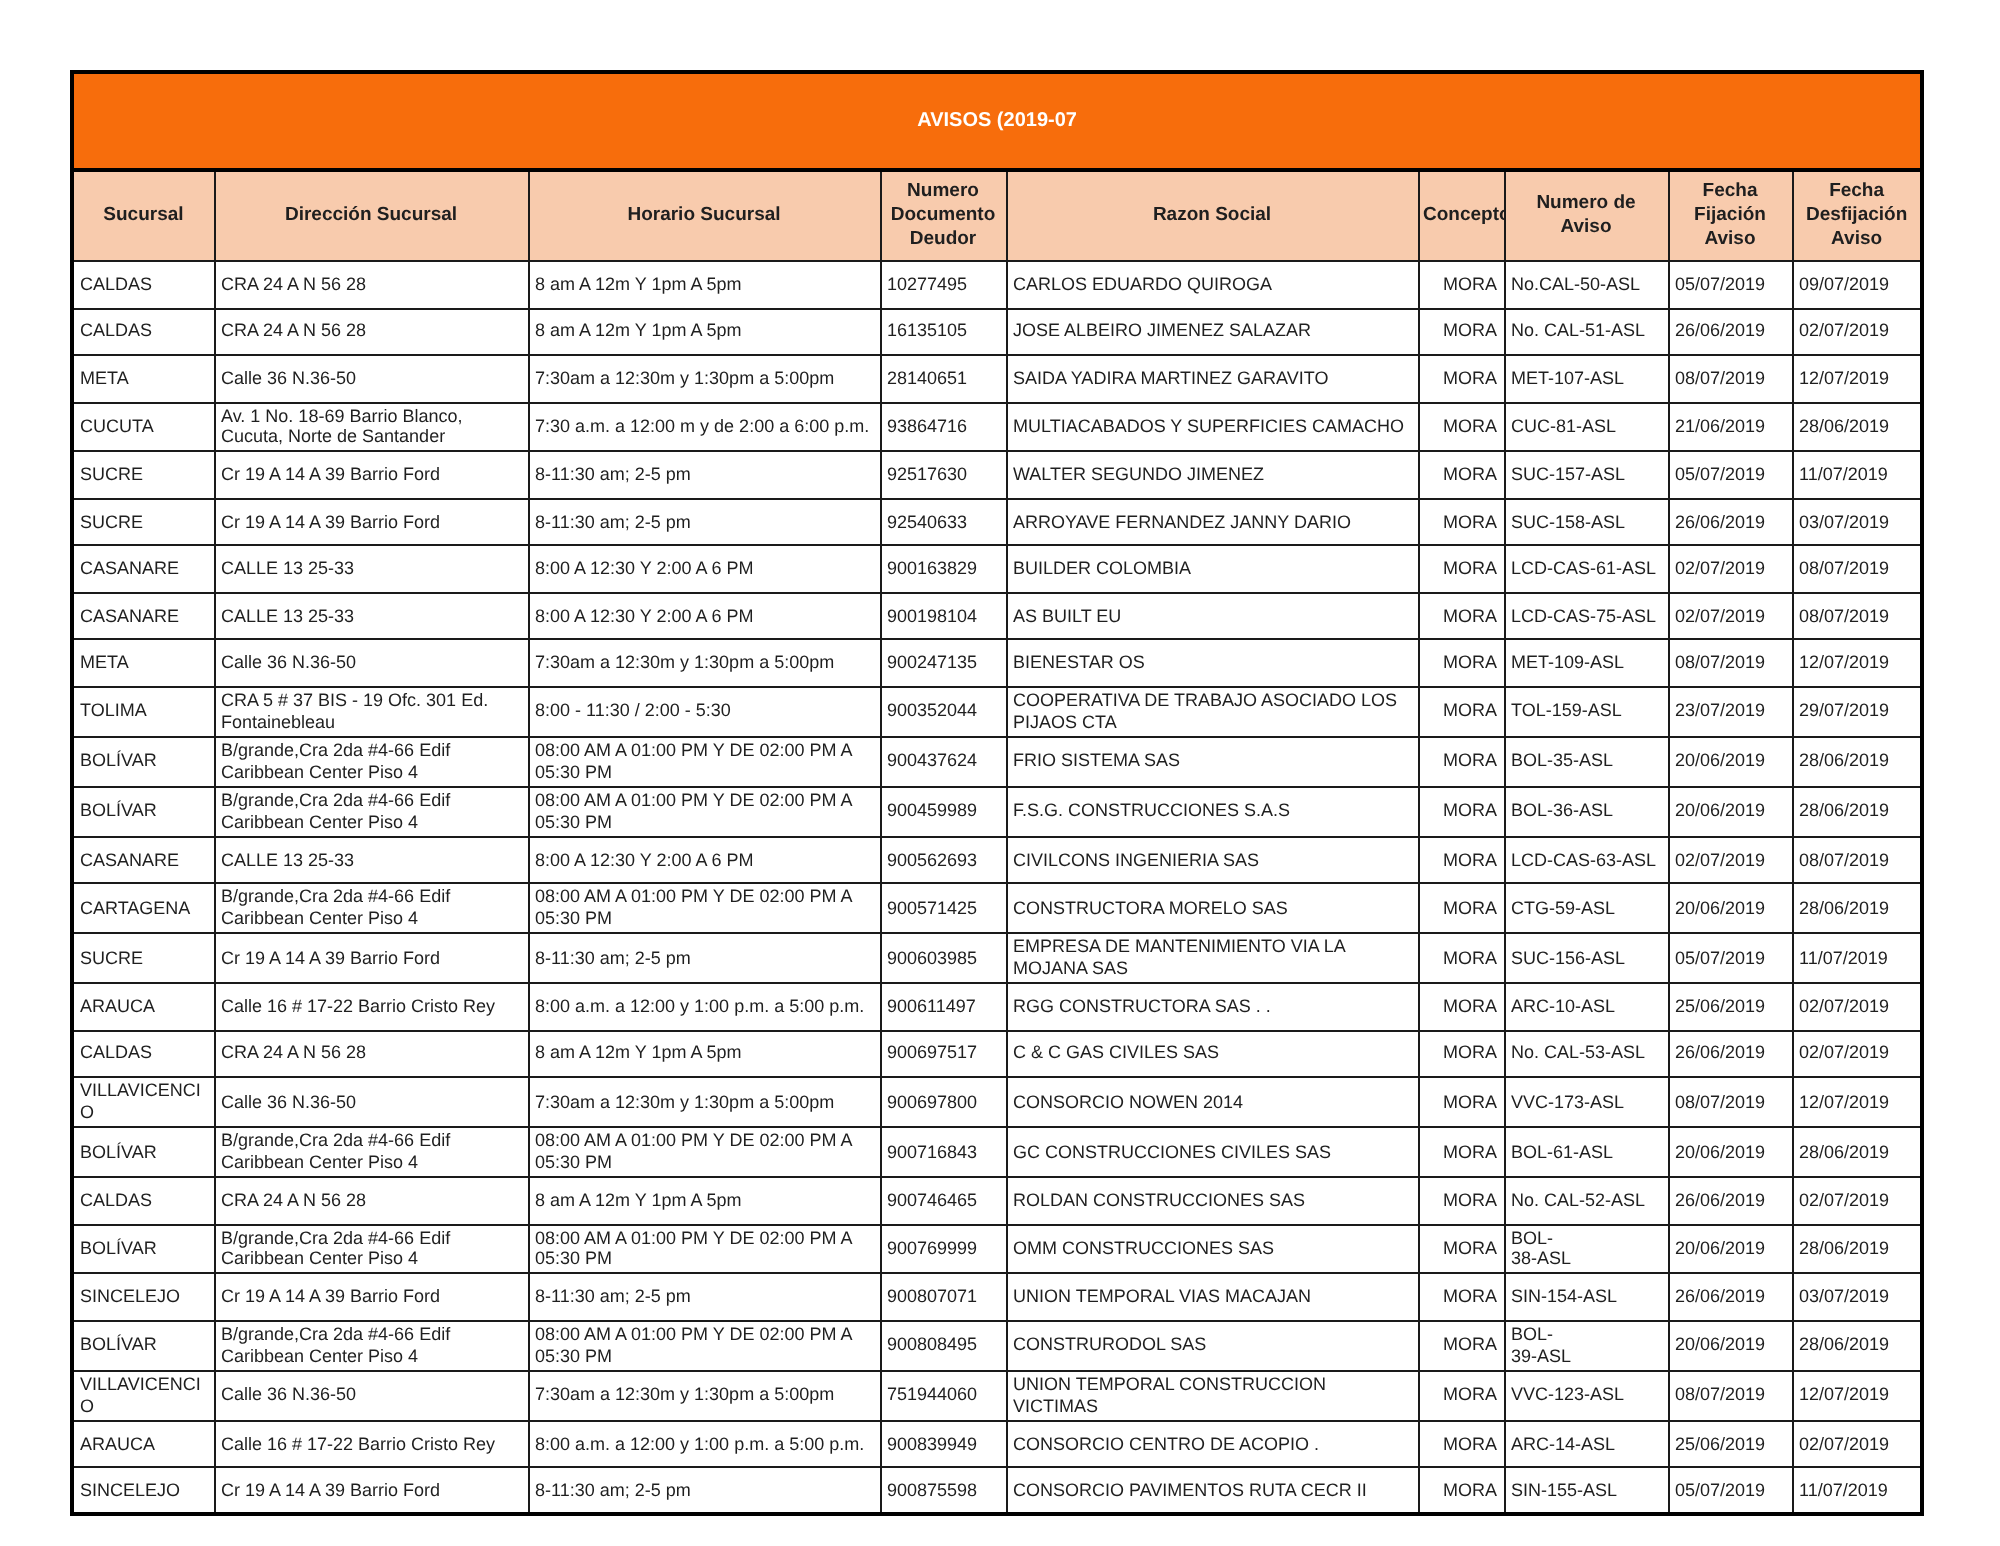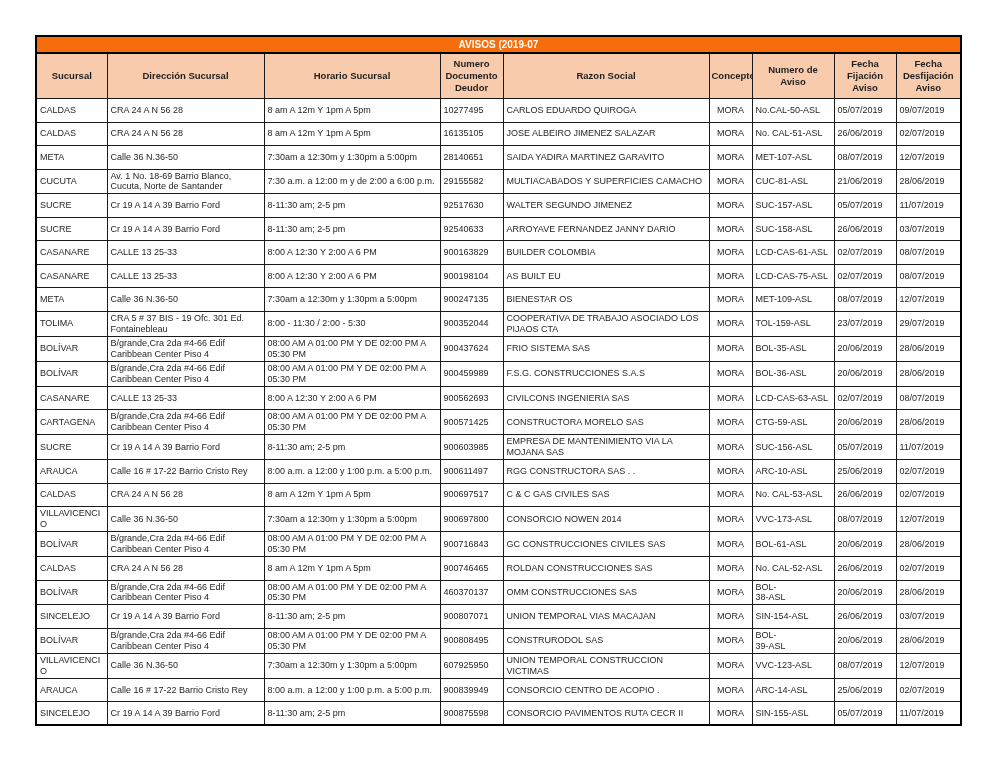--- a/index.html
+++ b/index.html
@@ -29,21 +29,21 @@
     overflow: hidden;
   }
   tr.title-row th {
     height: 15px;
     background: var(--title-bg, #F76D0C);
     color: var(--title-text, #FFFFFF);
     font-size: 10px;
     font-weight: bold;
     text-align: center;
     vertical-align: middle;
-    padding: 0;
+    padding: 16px;
     border-bottom: 2px solid #000;
   }
   tr.header-row th {
     height: 42px;
     background: var(--header-bg, #F8CBAD);
     color: #1f1f1f;
     font-size: 9.5px;
     font-weight: bold;
     text-align: center;
     vertical-align: middle;
@@ -55,21 +55,21 @@
   }
   tbody td {
     font-size: 9px;
     color: #1f1f1f;
     vertical-align: middle;
     padding: 1px 3px;
     line-height: 1.22;
     white-space: pre-line;
     word-wrap: break-word;
   }
-  tbody td.col-5 { text-align: center; }   
+  tbody td.col-5 { text-align: right; }   
 </style>
 </head>
 <body>
 
 <div class="page">
   <table class="avisos">
     <colgroup>
       <col style="width:71px">
       <col style="width:157px">
       <col style="width:176px">
@@ -127,21 +127,21 @@
           <td class="col-4">SAIDA YADIRA MARTINEZ GARAVITO</td>
           <td class="col-5">MORA</td>
           <td class="col-6">MET-107-ASL</td>
           <td class="col-7">08/07/2019</td>
           <td class="col-8">12/07/2019</td>
         </tr>
         <tr>
           <td class="col-0">CUCUTA</td>
           <td class="col-1">Av. 1 No. 18-69 Barrio Blanco, Cucuta, Norte de Santander</td>
           <td class="col-2">7:30 a.m. a 12:00 m  y de 2:00 a 6:00 p.m.</td>
-          <td class="col-3">29155582</td>
+          <td class="col-3">93864716</td>
           <td class="col-4">MULTIACABADOS Y SUPERFICIES CAMACHO</td>
           <td class="col-5">MORA</td>
           <td class="col-6">CUC-81-ASL</td>
           <td class="col-7">21/06/2019</td>
           <td class="col-8">28/06/2019</td>
         </tr>
         <tr>
           <td class="col-0">SUCRE</td>
           <td class="col-1">Cr 19 A 14 A 39 Barrio Ford</td>
           <td class="col-2">8-11:30 am; 2-5 pm</td>
@@ -314,21 +314,21 @@
           <td class="col-4">ROLDAN CONSTRUCCIONES SAS</td>
           <td class="col-5">MORA</td>
           <td class="col-6">No. CAL-52-ASL</td>
           <td class="col-7">26/06/2019</td>
           <td class="col-8">02/07/2019</td>
         </tr>
         <tr>
           <td class="col-0">BOLÍVAR</td>
           <td class="col-1">B/grande,Cra 2da #4-66 Edif Caribbean Center Piso 4</td>
           <td class="col-2">08:00 AM A 01:00 PM  Y DE 02:00 PM A 05:30 PM</td>
-          <td class="col-3">460370137</td>
+          <td class="col-3">900769999</td>
           <td class="col-4">OMM CONSTRUCCIONES SAS</td>
           <td class="col-5">MORA</td>
           <td class="col-6">BOL-
 38-ASL</td>
           <td class="col-7">20/06/2019</td>
           <td class="col-8">28/06/2019</td>
         </tr>
         <tr>
           <td class="col-0">SINCELEJO</td>
           <td class="col-1">Cr 19 A 14 A 39 Barrio Ford</td>
@@ -349,21 +349,21 @@
           <td class="col-5">MORA</td>
           <td class="col-6">BOL-
 39-ASL</td>
           <td class="col-7">20/06/2019</td>
           <td class="col-8">28/06/2019</td>
         </tr>
         <tr>
           <td class="col-0">VILLAVICENCIO</td>
           <td class="col-1">Calle 36 N.36-50</td>
           <td class="col-2">7:30am  a 12:30m y 1:30pm a 5:00pm</td>
-          <td class="col-3">607925950</td>
+          <td class="col-3">751944060</td>
           <td class="col-4">UNION TEMPORAL CONSTRUCCION VICTIMAS</td>
           <td class="col-5">MORA</td>
           <td class="col-6">VVC-123-ASL</td>
           <td class="col-7">08/07/2019</td>
           <td class="col-8">12/07/2019</td>
         </tr>
         <tr>
           <td class="col-0">ARAUCA</td>
           <td class="col-1">Calle 16 # 17-22 Barrio Cristo Rey</td>
           <td class="col-2">8:00 a.m. a 12:00 y 1:00  p.m. a 5:00 p.m.</td>

